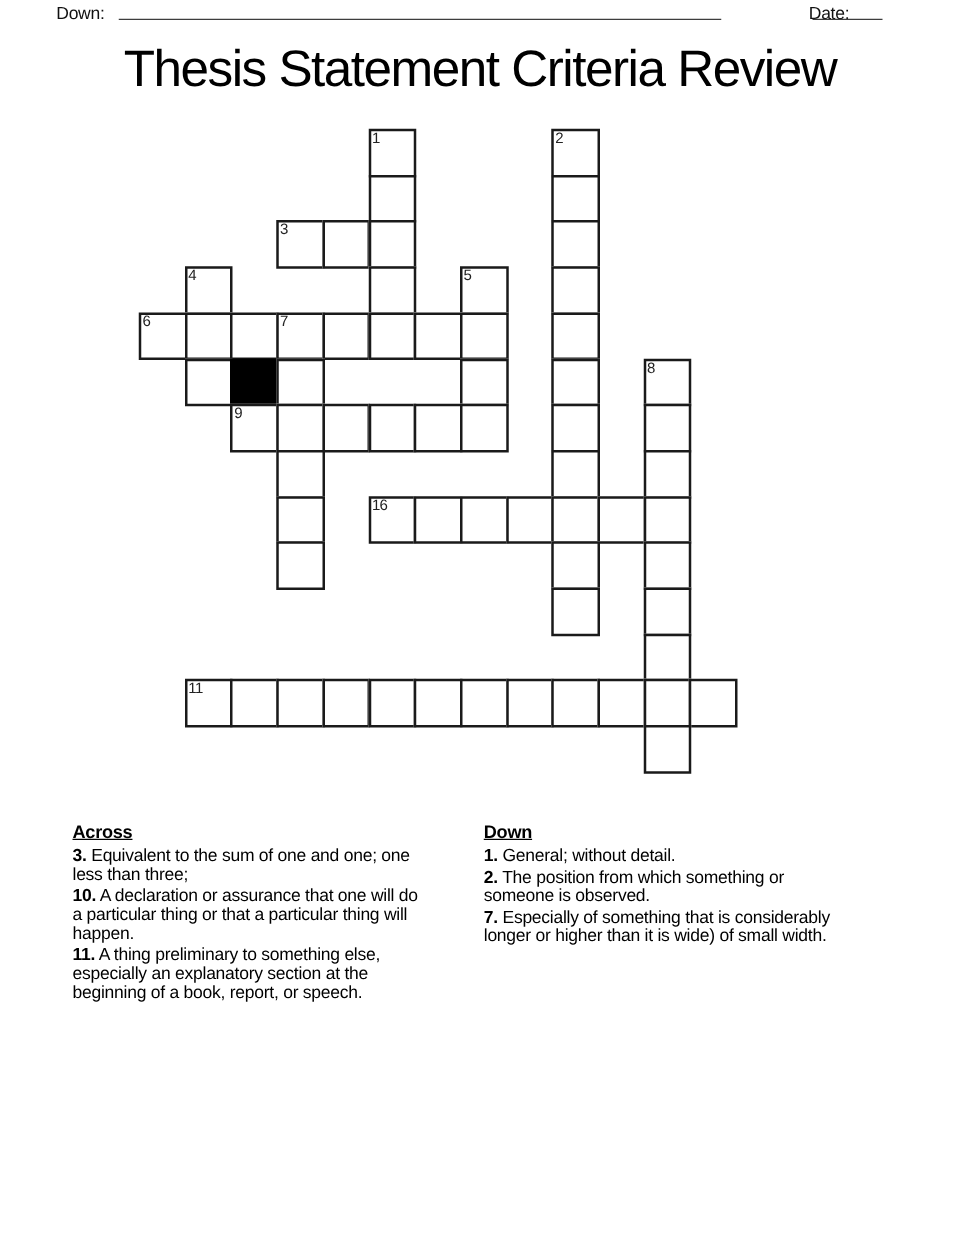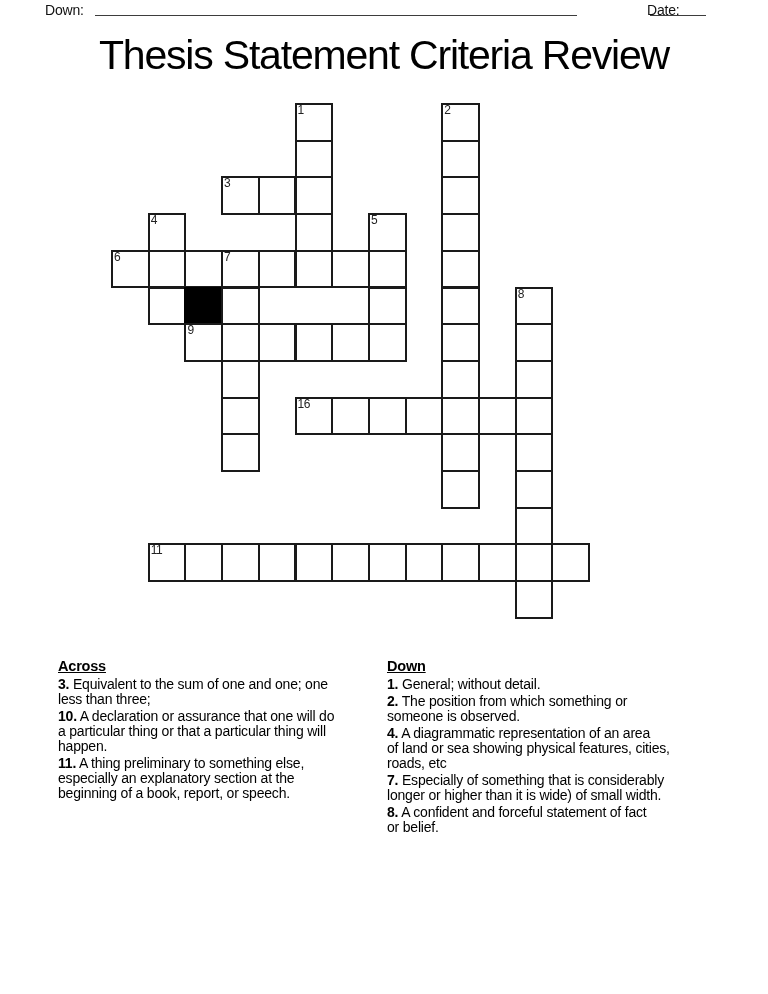--- a/index.html
+++ b/index.html
@@ -204,23 +204,18 @@
 beginning of a book, report, or speech.</span></div>
       </div>
   </div>
 
   <div class="clues down">
     <div class="clues-heading">Down</div>
     <div id="down-list">
         <div class="clue"><b>1.</b><span> General; without detail.</span></div>
         <div class="clue"><b>2.</b><span> The position from which something or
 someone is observed.</span></div>
-        <div class="clue"><b>4.</b><span> A diagrammatic representation of an area
-of land or sea showing physical features, cities,
-roads, etc</span></div>
         <div class="clue"><b>7.</b><span> Especially of something that is considerably
 longer or higher than it is wide) of small width.</span></div>
-        <div class="clue"><b>8.</b><span> A confident and forceful statement of fact
-or belief.</span></div>
       </div>
   </div>
 
 </div>
 
 </body></html>

